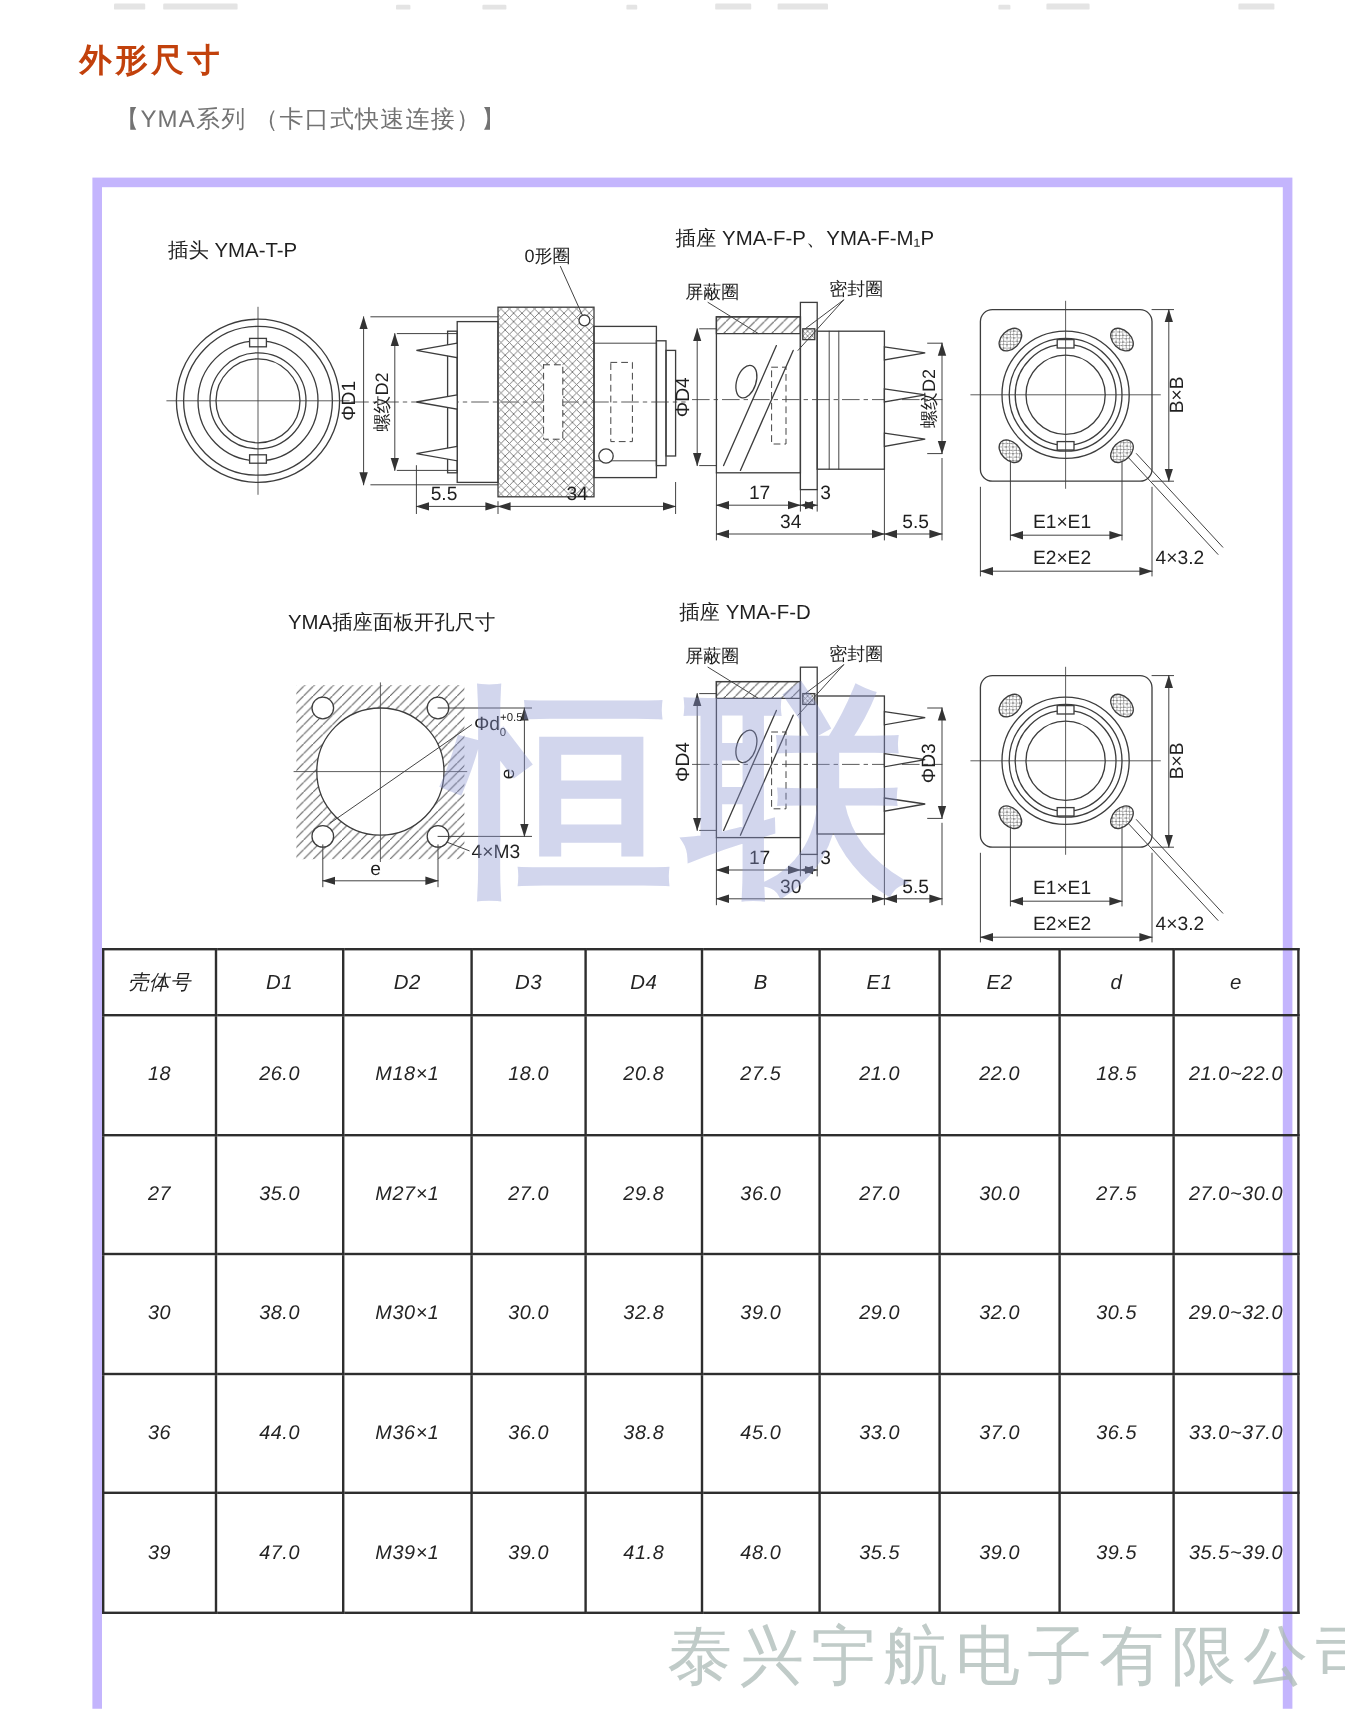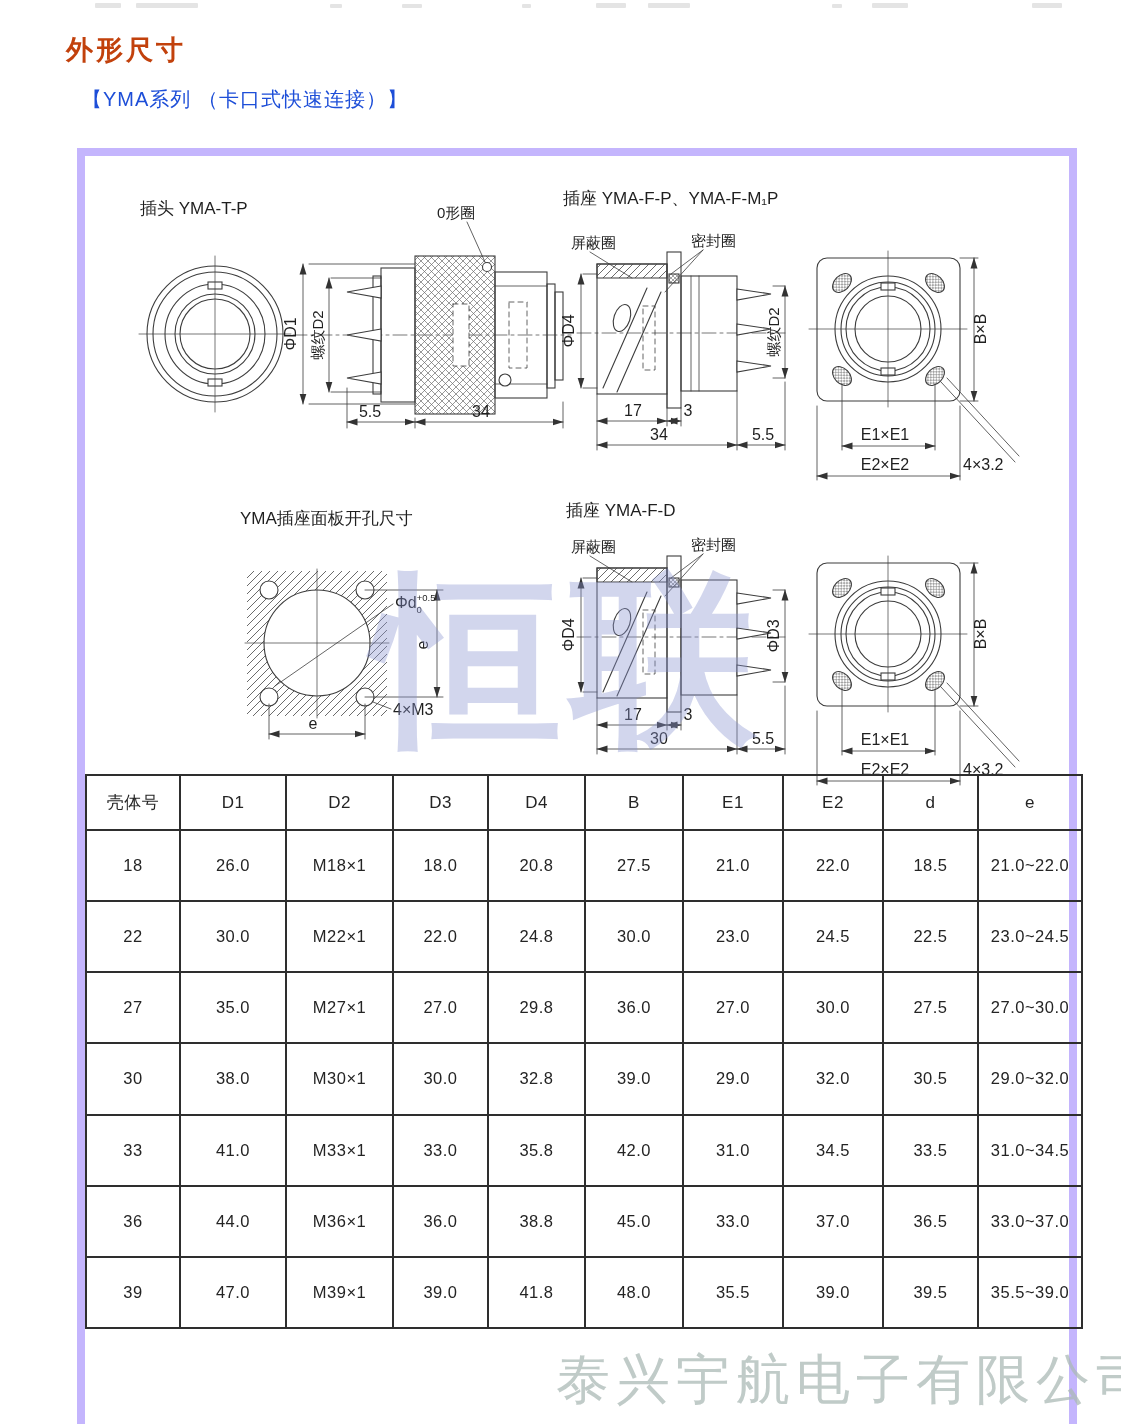--- a/index.html
+++ b/index.html
@@ -2,25 +2,25 @@
 <html><head>
 <meta charset="utf-8">
 <style>
   html,body{margin:0;padding:0;}
   body{
     width:1121px;height:1424px;position:relative;background:#ffffff;
     font-family:"Liberation Sans",sans-serif;color:#222;overflow:hidden;
   }
   .top-frag{position:absolute;background:#d9d9d9;opacity:.7;border-radius:1px;}
   .page-title{position:absolute;left:66px;top:32px;font-size:27px;font-weight:bold;letter-spacing:3px;color:#c2410c;}
-  .series-title{position:absolute;left:82px;top:86px;font-size:20px;color:#1d4ed8;letter-spacing:1px;}
+  .series-title{position:absolute;left:96px;top:86px;font-size:20px;color:#737373;letter-spacing:1px;}
   .panel-box{position:absolute;left:77px;top:148px;width:1000px;height:1292px;border:8px solid #c4b5fd;box-sizing:border-box;background:#fff;}
   .drawings{position:absolute;left:0;top:0;width:996px;height:638px;}
   svg text{fill:#1f1f1f;}
-  .dim-table{position:absolute;left:0;top:618px;width:996px;height:555px;border-collapse:collapse;table-layout:fixed;}
+  .dim-table{position:absolute;left:0;top:634px;width:996px;height:555px;border-collapse:collapse;table-layout:fixed;font-style:italic;}
   .dim-table th,.dim-table td{
     border:2px solid #2e2e2e;text-align:center;vertical-align:middle;
     font-weight:normal;font-size:16.5px;color:#242424;letter-spacing:.5px;padding:0;
   }
   .dim-table th{height:53px;font-size:17px;}
   .dim-table td{height:51px;}
   .wm-center{
     position:absolute;left:375px;top:568px;font-size:186px;line-height:1;
     font-family:Liberation Serif, serif;font-weight:bold;
     color:rgba(138,147,207,0.38);letter-spacing:10px;pointer-events:none;white-space:nowrap;z-index:5;
@@ -351,32 +351,20 @@
           <td>M18×1</td>
           <td>18.0</td>
           <td>20.8</td>
           <td>27.5</td>
           <td>21.0</td>
           <td>22.0</td>
           <td>18.5</td>
           <td>21.0~22.0</td>
         </tr>
         <tr>
-          <td>22</td>
-          <td>30.0</td>
-          <td>M22×1</td>
-          <td>22.0</td>
-          <td>24.8</td>
-          <td>30.0</td>
-          <td>23.0</td>
-          <td>24.5</td>
-          <td>22.5</td>
-          <td>23.0~24.5</td>
-        </tr>
-        <tr>
           <td>27</td>
           <td>35.0</td>
           <td>M27×1</td>
           <td>27.0</td>
           <td>29.8</td>
           <td>36.0</td>
           <td>27.0</td>
           <td>30.0</td>
           <td>27.5</td>
           <td>27.0~30.0</td>
@@ -385,32 +373,20 @@
           <td>30</td>
           <td>38.0</td>
           <td>M30×1</td>
           <td>30.0</td>
           <td>32.8</td>
           <td>39.0</td>
           <td>29.0</td>
           <td>32.0</td>
           <td>30.5</td>
           <td>29.0~32.0</td>
-        </tr>
-        <tr>
-          <td>33</td>
-          <td>41.0</td>
-          <td>M33×1</td>
-          <td>33.0</td>
-          <td>35.8</td>
-          <td>42.0</td>
-          <td>31.0</td>
-          <td>34.5</td>
-          <td>33.5</td>
-          <td>31.0~34.5</td>
         </tr>
         <tr>
           <td>36</td>
           <td>44.0</td>
           <td>M36×1</td>
           <td>36.0</td>
           <td>38.8</td>
           <td>45.0</td>
           <td>33.0</td>
           <td>37.0</td>

